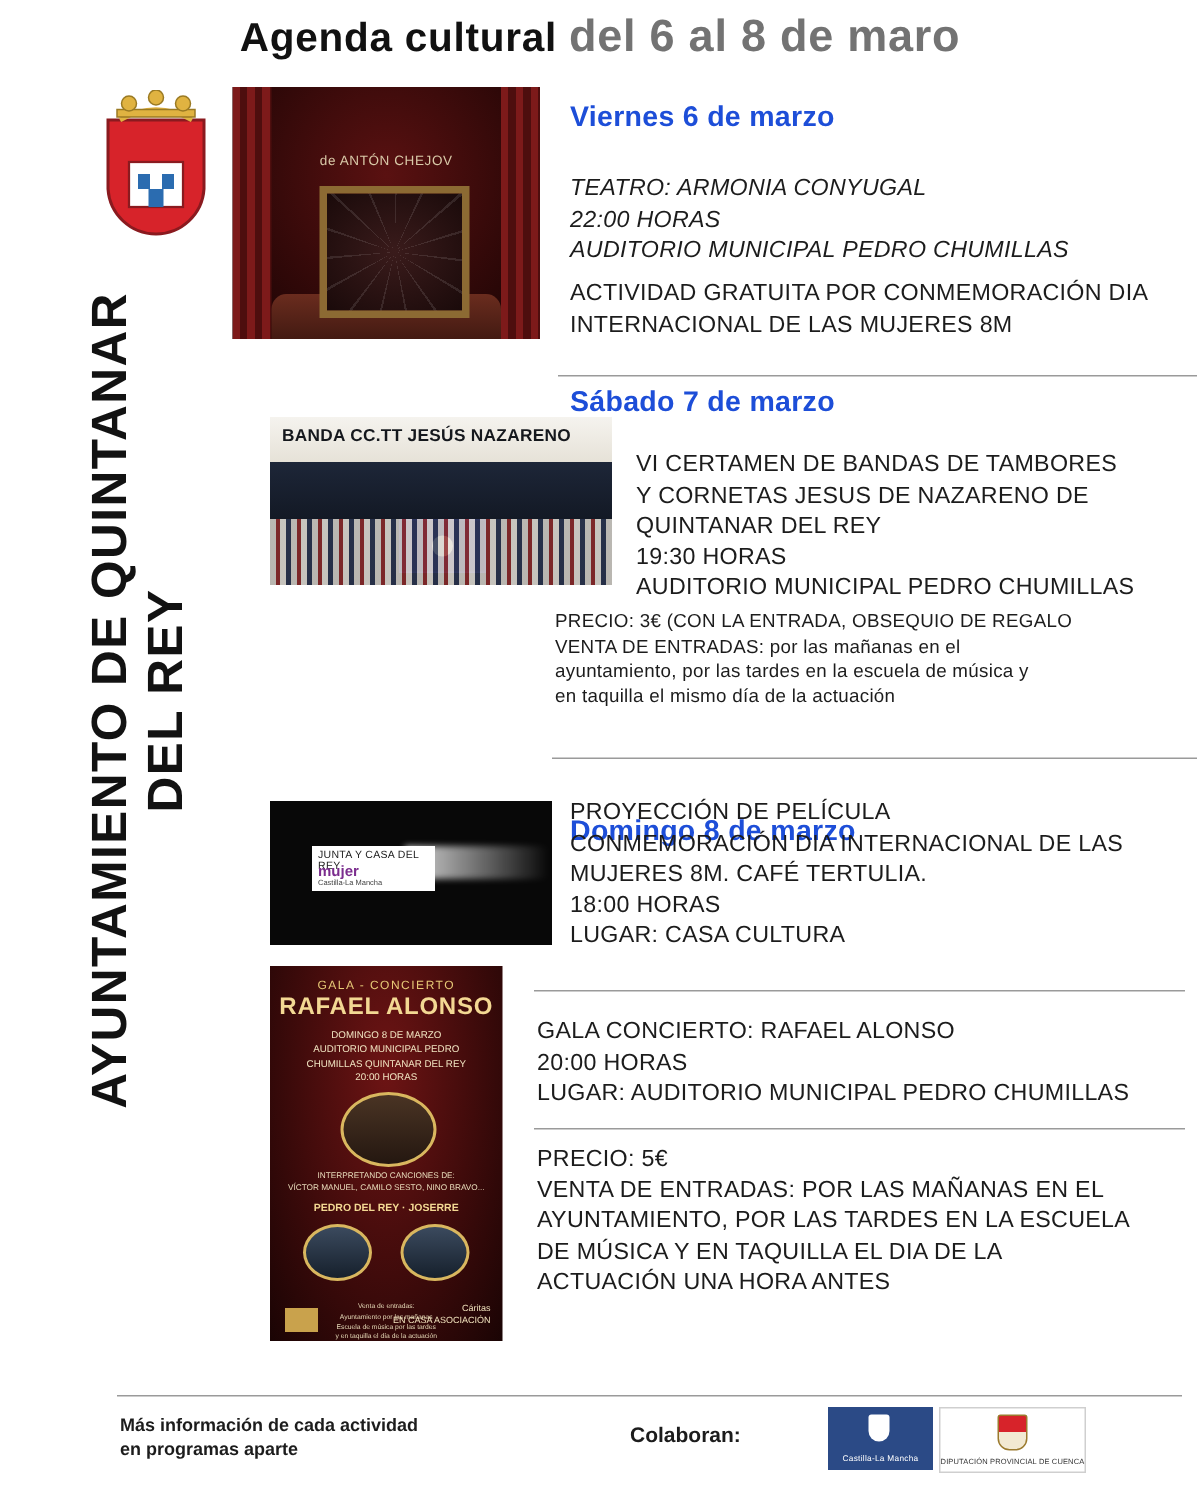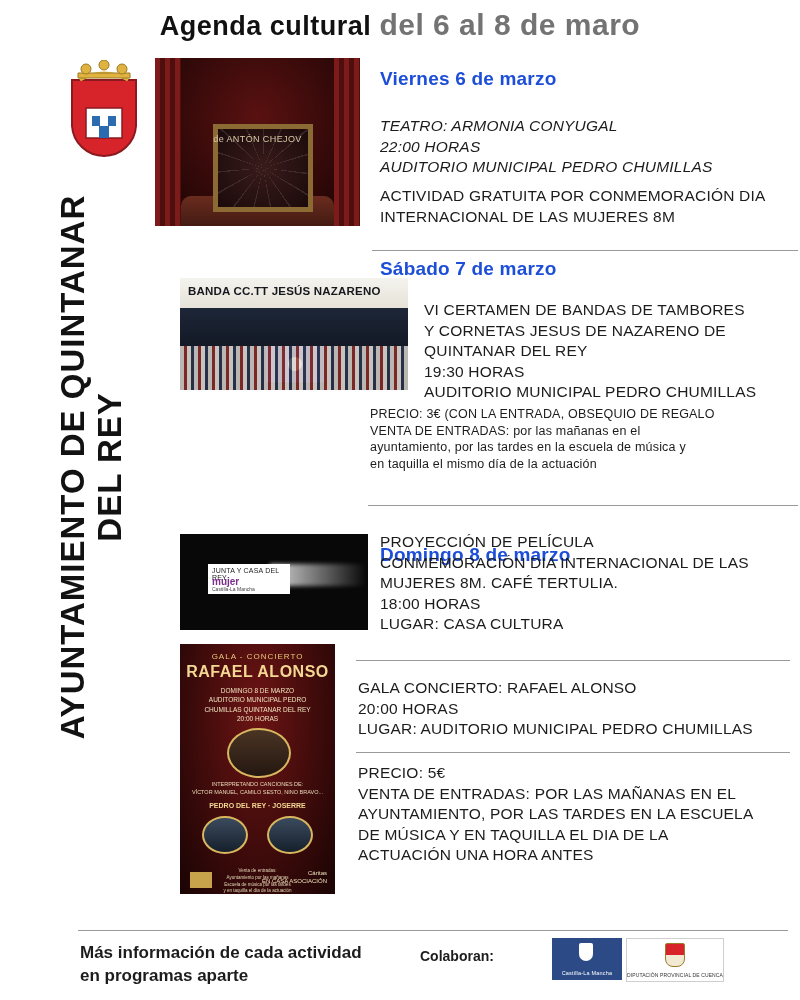--- a/index.html
+++ b/index.html
@@ -85,21 +85,21 @@
   }
   #poster-armonia .curtain-l { left: 0; }
   #poster-armonia .curtain-r { right: 0; }
   #poster-armonia .p1-title {
     position: absolute; top: 22px; left: 0; width: 100%;
     text-align: center; color: #e8c77a; font-size: 15px;
     font-weight: bold; letter-spacing: 0.6px;
   }
   #poster-armonia .p1-sub {
     position: absolute; top: 44px; left: 0; width: 100%;
-    text-align: center; color: #d9c9a8; font-size: 9px; letter-spacing: 0.4px; margin-top: 32px;
+    text-align: center; color: #d9c9a8; font-size: 9px; letter-spacing: 0.4px;
   }
   #poster-armonia .frame {
     position: absolute; left: 58px; top: 66px; width: 90px; height: 78px;
     border: 5px solid #8c6a33;
     background: radial-gradient(ellipse at center, #3a1b1b 0%, #1a0a0a 100%);
   }
   #poster-armonia .web {
     position: absolute; left: 0; top: 0; width: 100%; height: 100%;
     background:
       repeating-conic-gradient(from 0deg at 50% 50%, rgba(255,255,255,.10) 0deg 2deg, transparent 2deg 24deg);
@@ -245,21 +245,21 @@
   #rule-1 { left: 372px; top: 250px; width: 426px; }
   #rule-2 { left: 368px; top: 505px; width: 430px; }
   #rule-3 { left: 356px; top: 660px; width: 434px; }
   #rule-4 { left: 356px; top: 752px; width: 434px; }
   #rule-footer { left: 78px; top: 930px; width: 710px; }
 
   
   .footer-note {
     position: absolute;
     left: 80px; top: 942px;
-    font-size: 17px;
+    font-size: 12px;
     font-weight: bold;
     line-height: 1.35;
     color: #1c1c1c;
   }
   .footer-collab {
     position: absolute;
     left: 420px; top: 948px;
     font-size: 14px;
     font-weight: bold;
     color: #1c1c1c;

